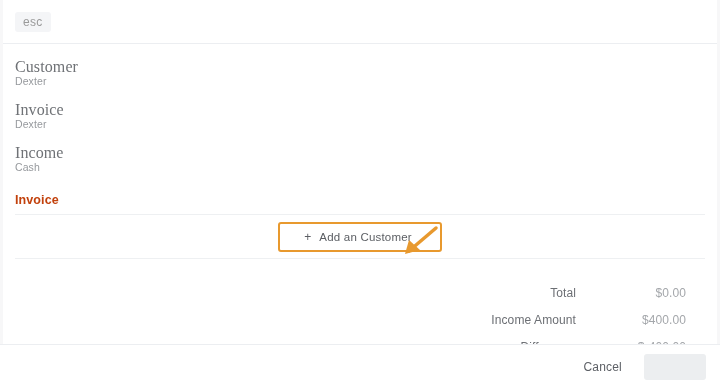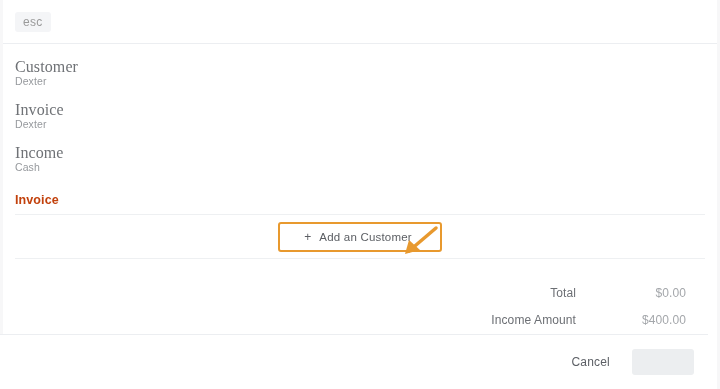--- a/index.html
+++ b/index.html
@@ -132,23 +132,23 @@
   }
   .total-value {
     color: #a4a7ab;
     text-align: right;
     width: 80px;
   }
   
   .footer {
     position: absolute;
     left: 0;
-    right: 12px;
+    right: 0;
     bottom: 0;
-    height: 55px;
+    height: 45px;
     border-top: 1px solid #eceef1;
     display: flex;
     align-items: center;
     justify-content: flex-end;
     padding-right: 14px;
     gap: 10px;
     box-sizing: border-box;
     background: #fff;
   }
   .cancel-button {

